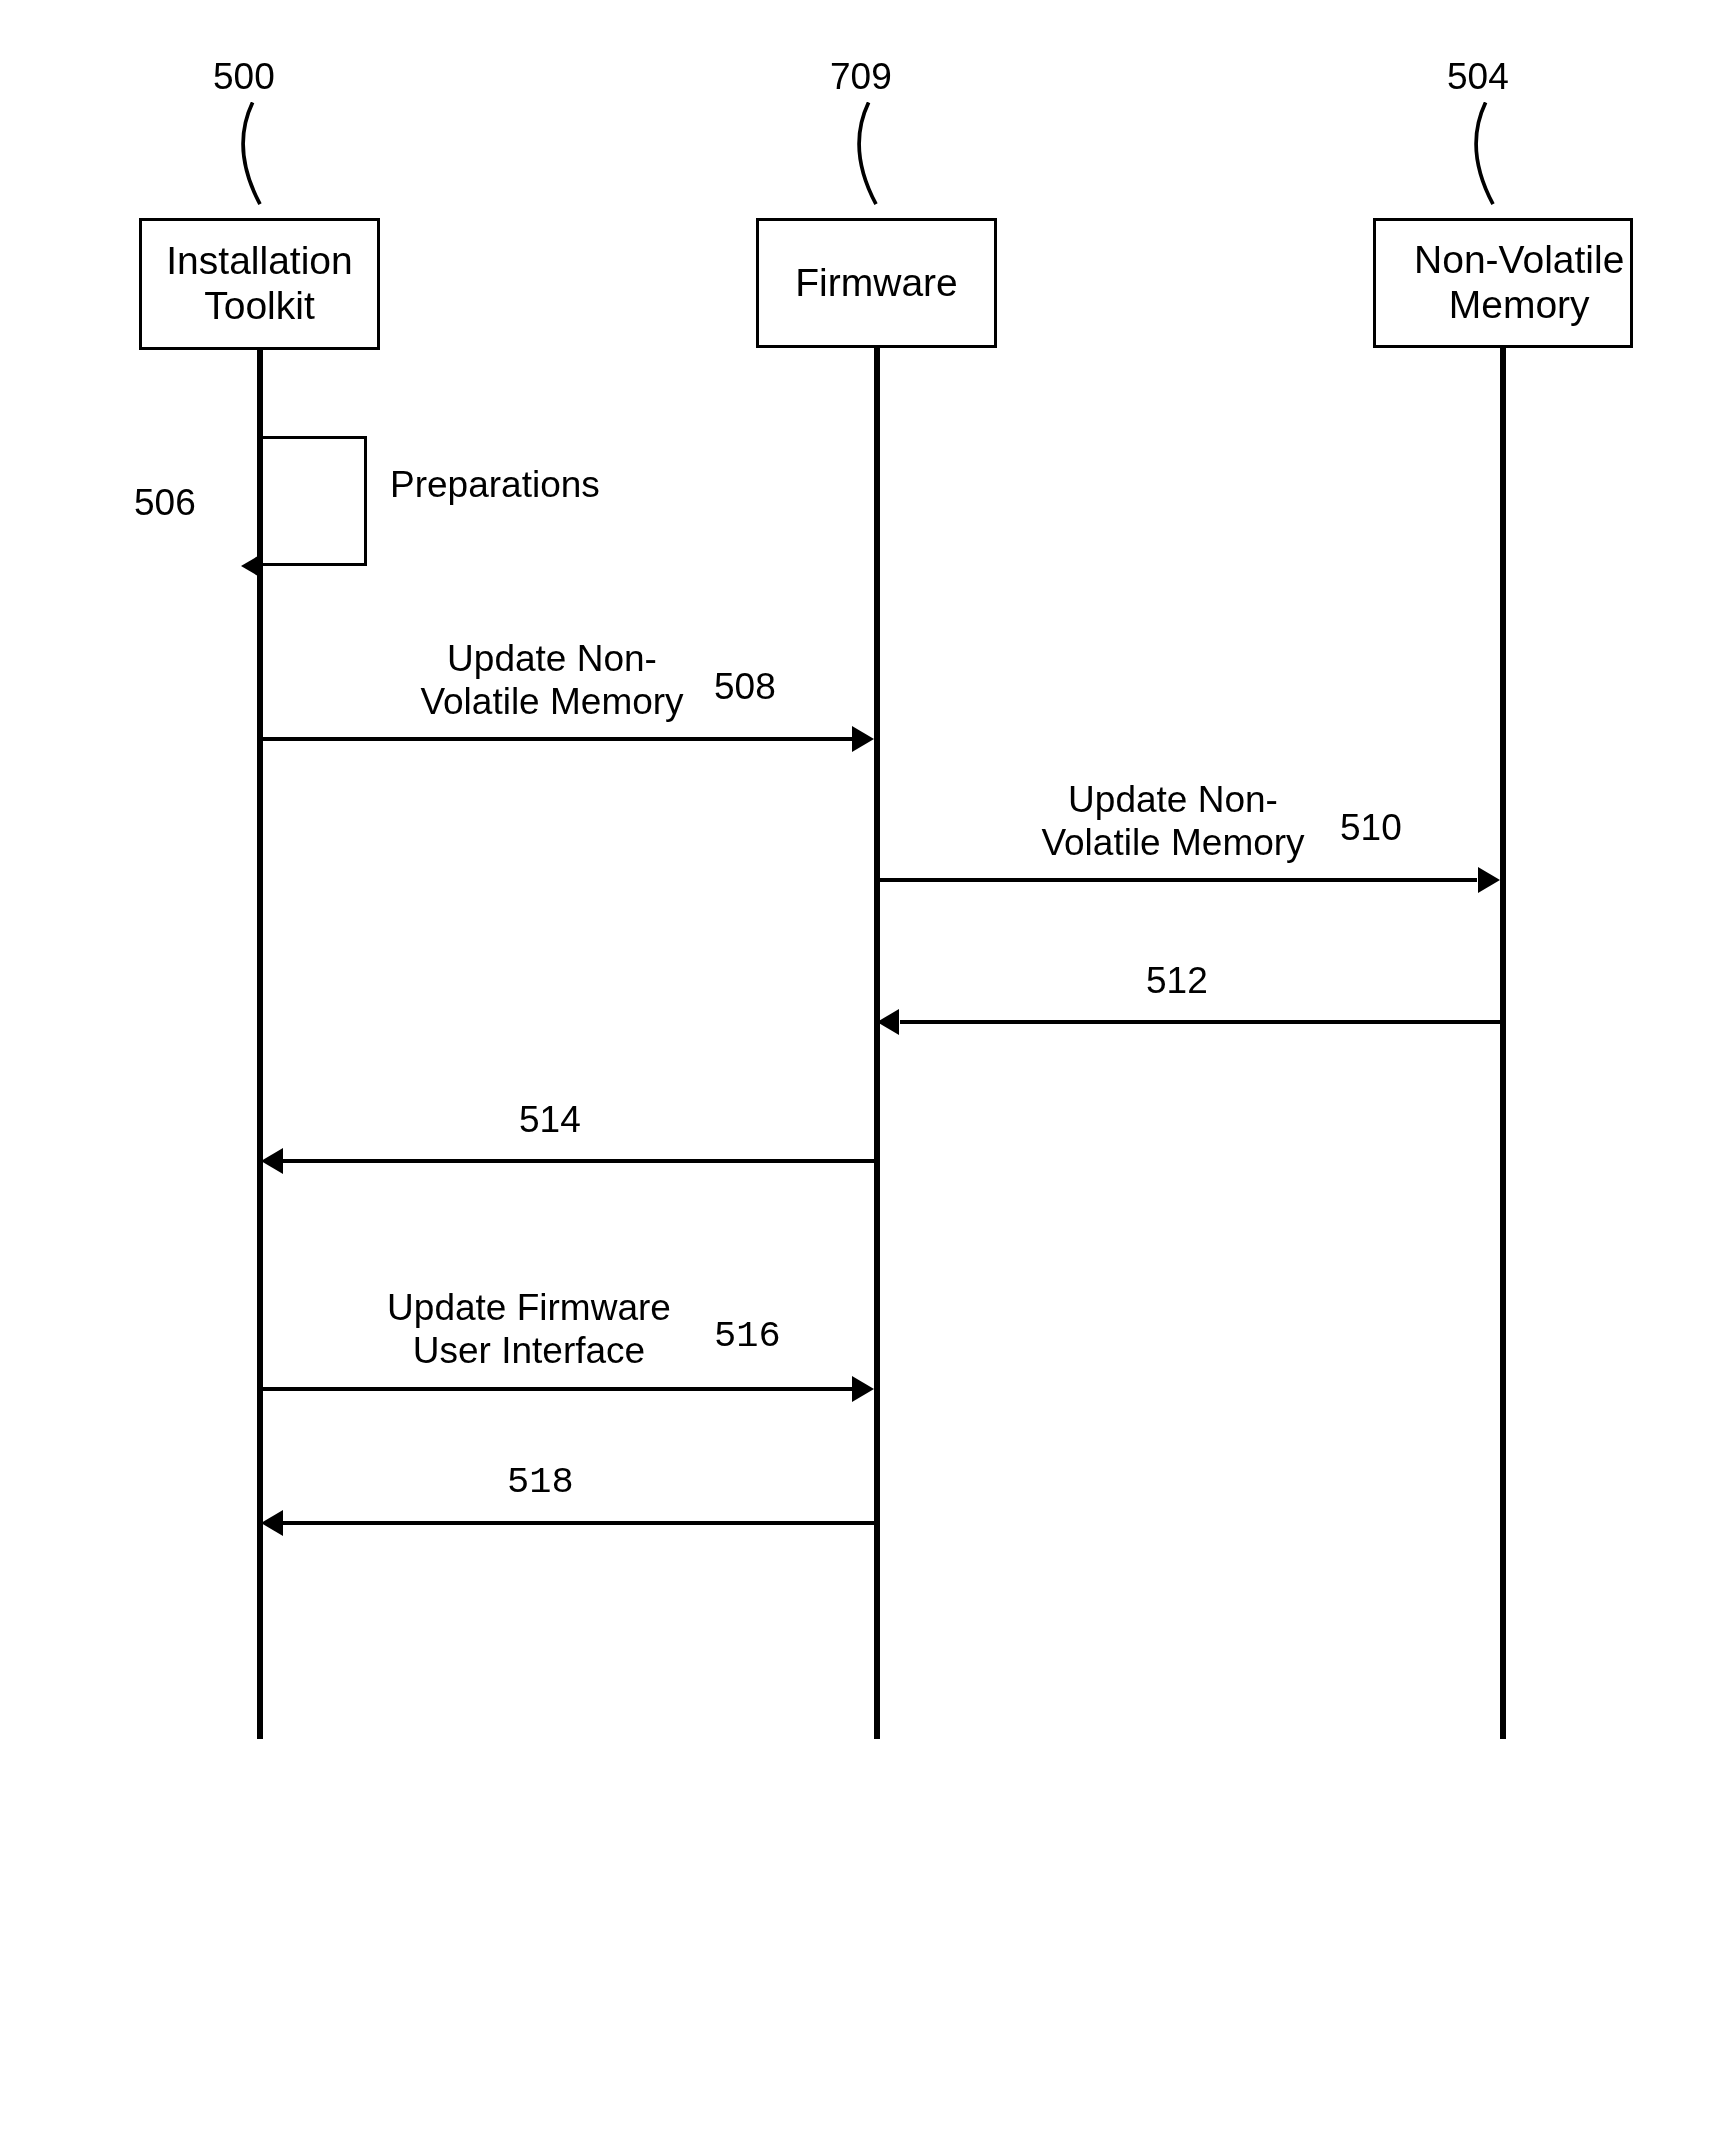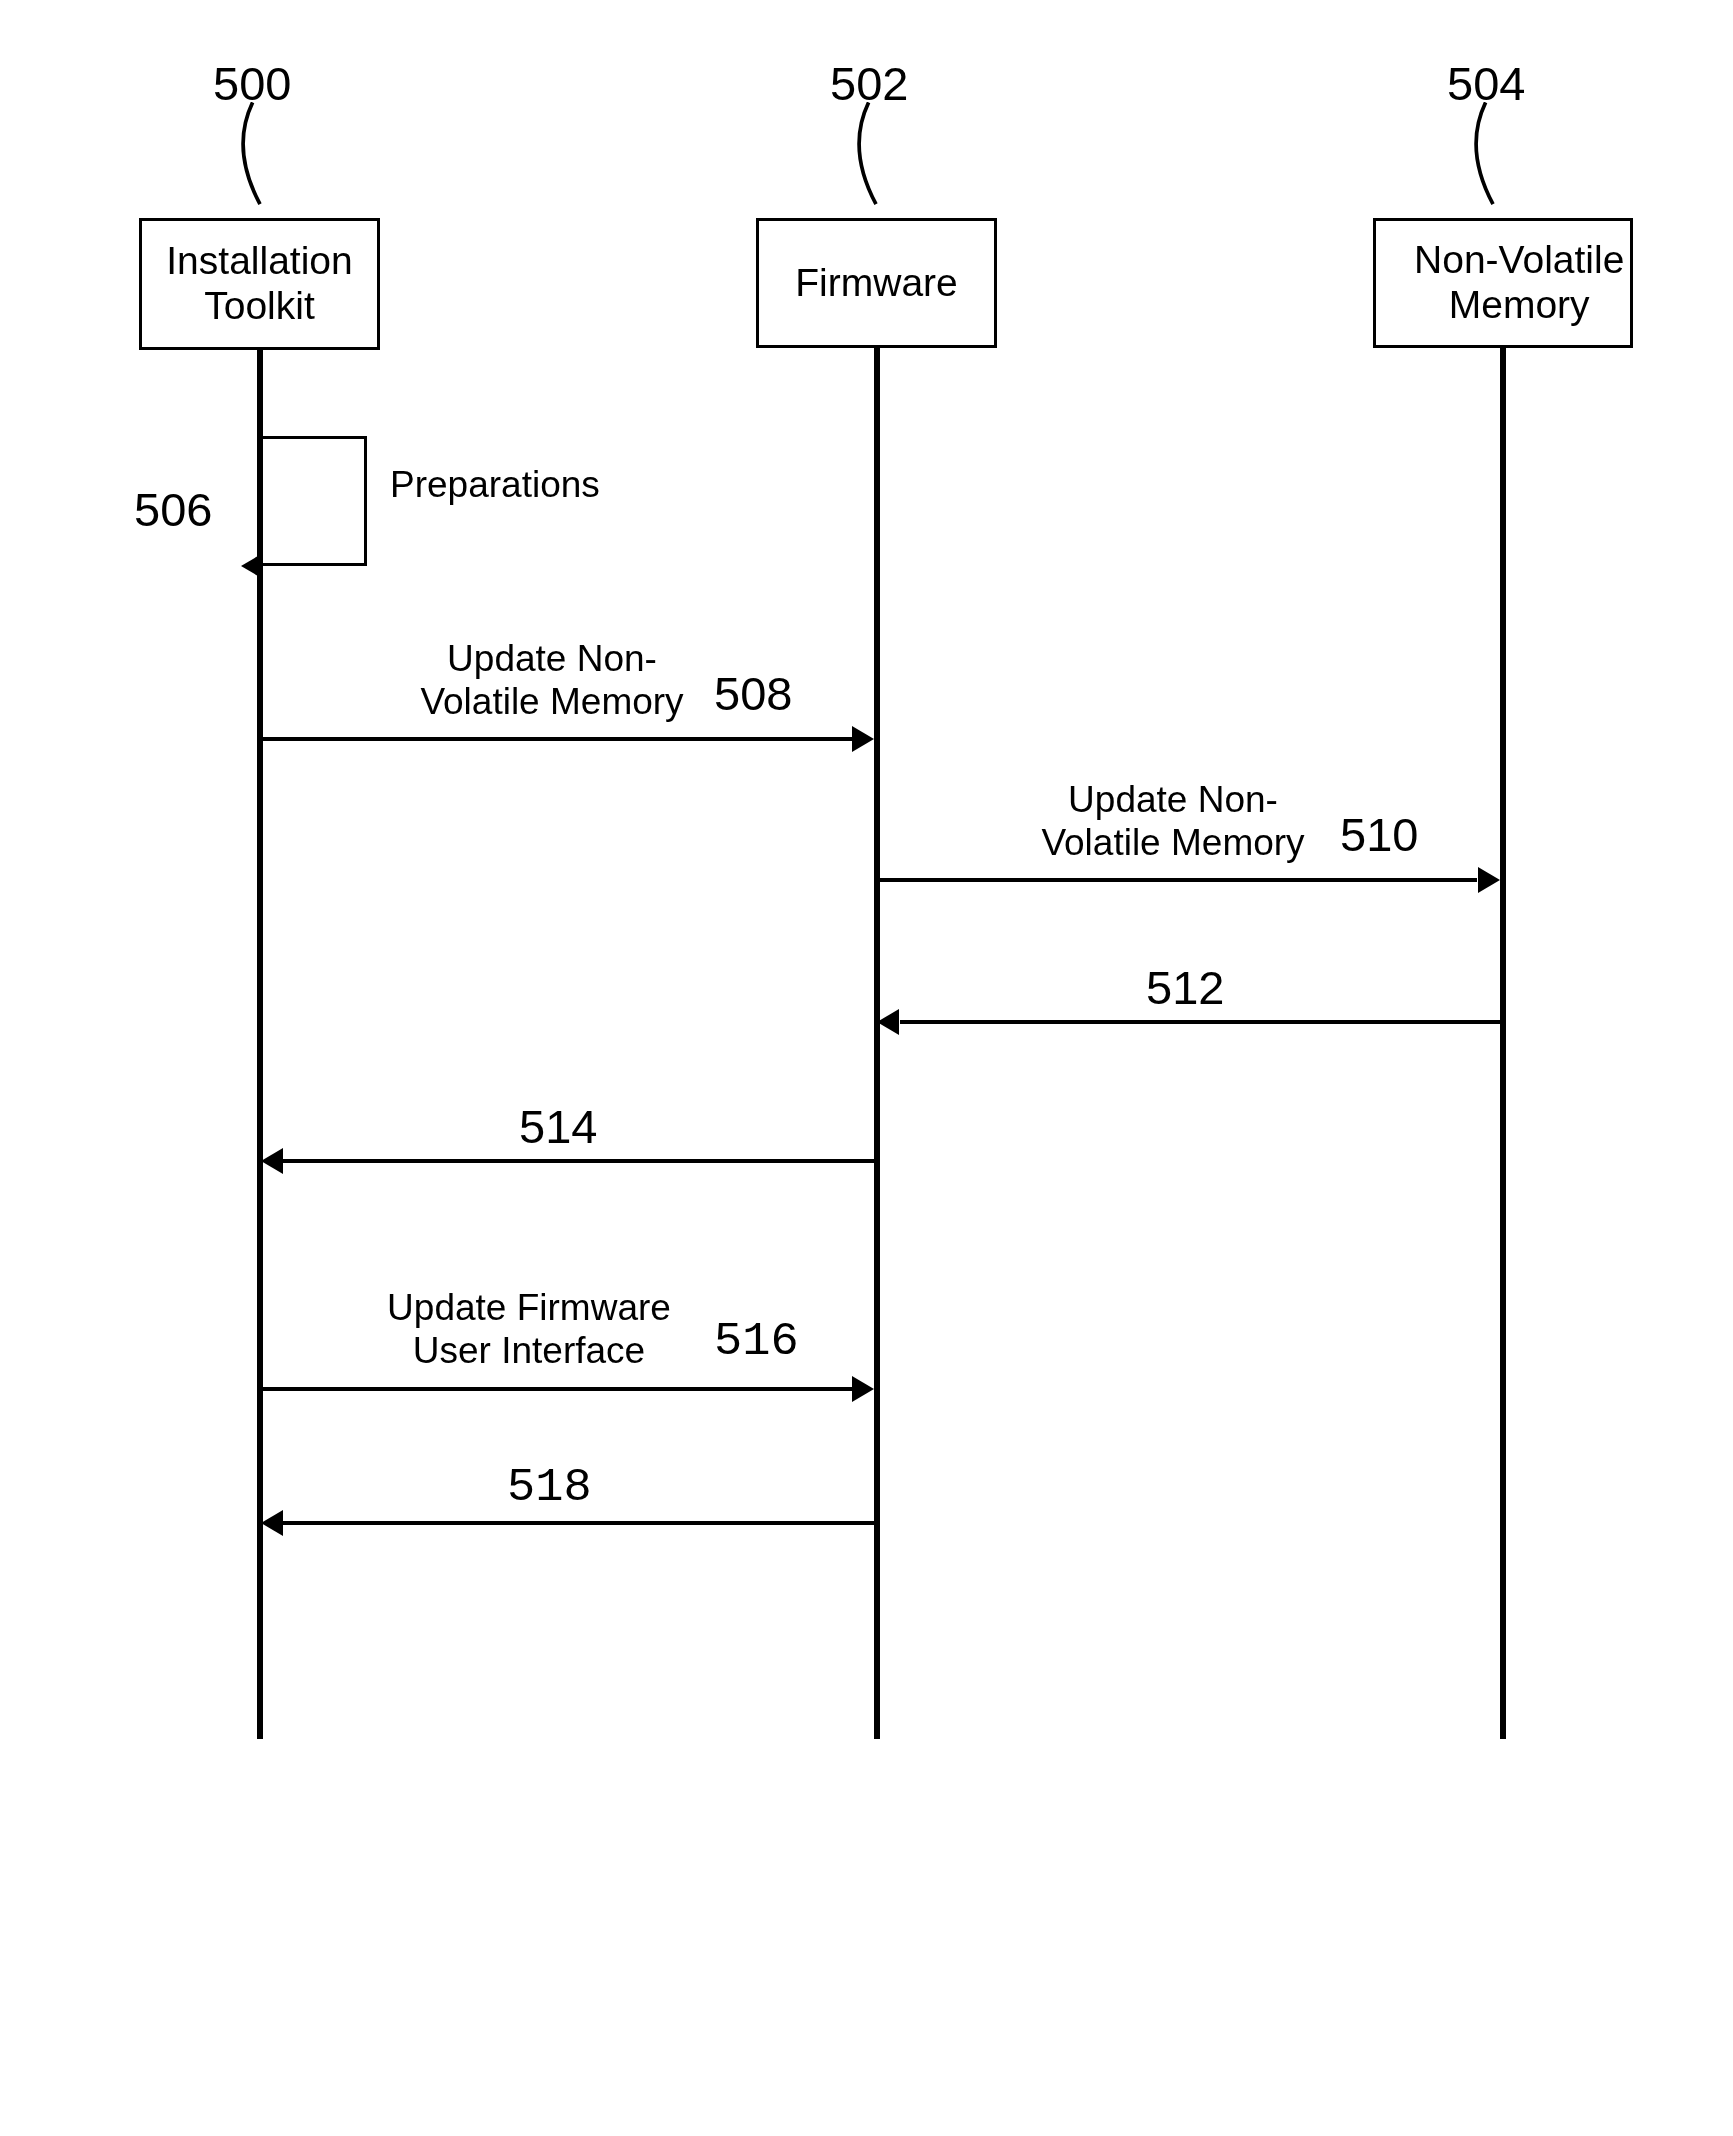--- a/index.html
+++ b/index.html
@@ -9,21 +9,21 @@
     font-family: Arial, Helvetica, sans-serif;
     color: #000000;
   }
   .canvas {
     position: relative;
     width: 1734px;
     height: 2136px;
   }
   .ref-label {
     position: absolute;
-    font-size: 47px;
+    font-size: 37px;
     text-align: right;
   }
   .hook {
     position: absolute;
   }
   .participant-box {
     position: absolute;
     border: 3.7px solid #000;
     background: #fff;
     display: flex;
@@ -78,21 +78,21 @@
     font-family: "Kaiti SC", "KaiTi", "STKaiti", serif;
     letter-spacing: 5.6px;
   }
 </style>
 </head>
 <body>
 
 <div class="canvas">
 
   <div class="ref-label" style="left:213px; top:56px;">500</div>
-  <div class="ref-label" style="left:830px; top:56px;">502</div>
+  <div class="ref-label" style="left:830px; top:56px;">709</div>
   <div class="ref-label" style="left:1447px; top:56px;">504</div>
 
   <svg class="hook" style="left:223px; top:102px;" width="74" height="121" viewBox="0 0 80 130">
     <path d="M32 0 Q 8 50 40 110" stroke="#000" stroke-width="4" fill="none"></path>
   </svg>
   <svg class="hook" style="left:839px; top:102px;" width="74" height="121" viewBox="0 0 80 130">
     <path d="M32 0 Q 8 50 40 110" stroke="#000" stroke-width="4" fill="none"></path>
   </svg>
   <svg class="hook" style="left:1456px; top:102px;" width="74" height="121" viewBox="0 0 80 130">
     <path d="M32 0 Q 8 50 40 110" stroke="#000" stroke-width="4" fill="none"></path>

